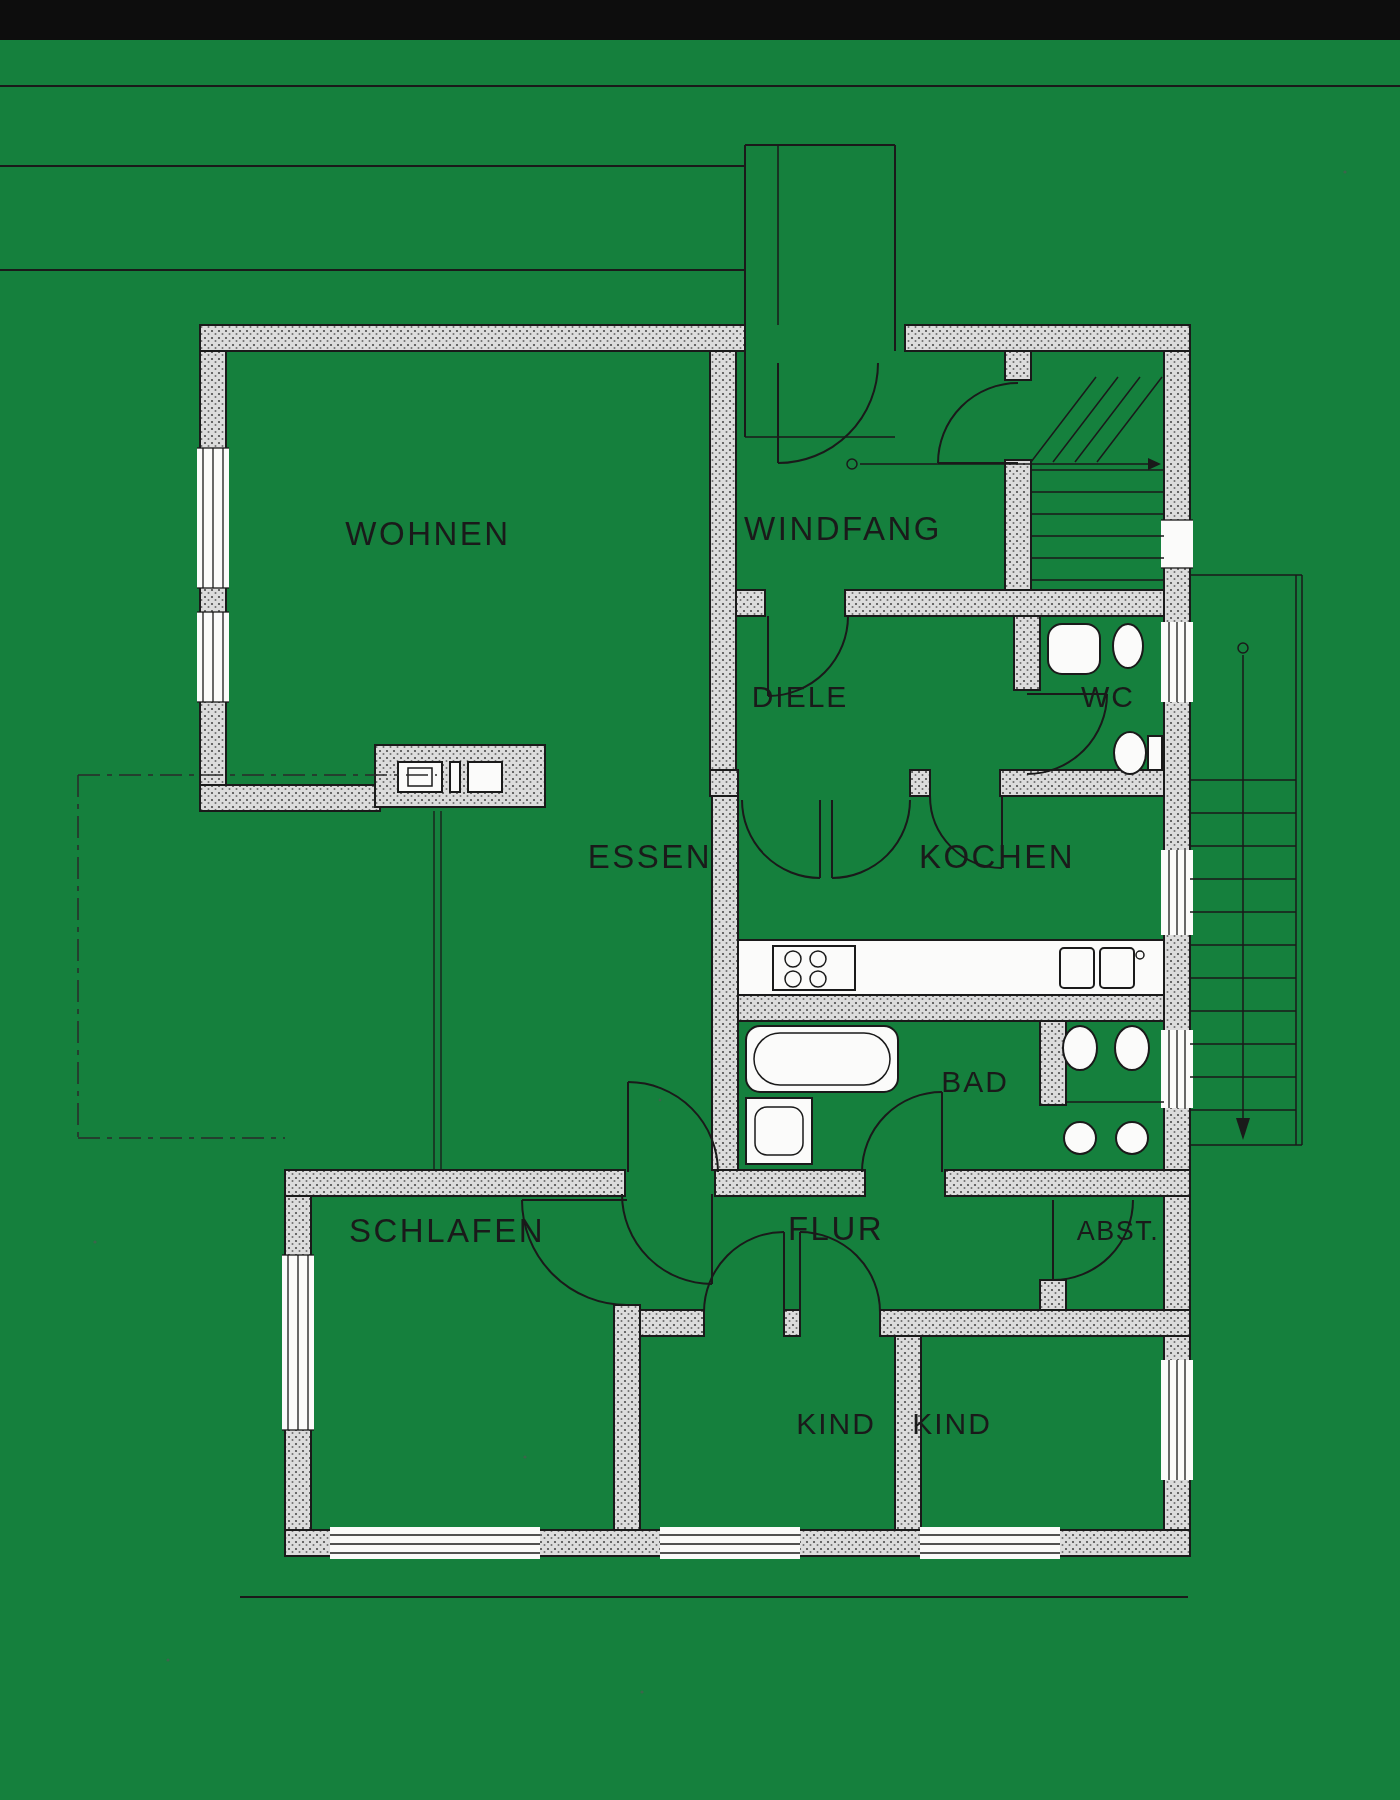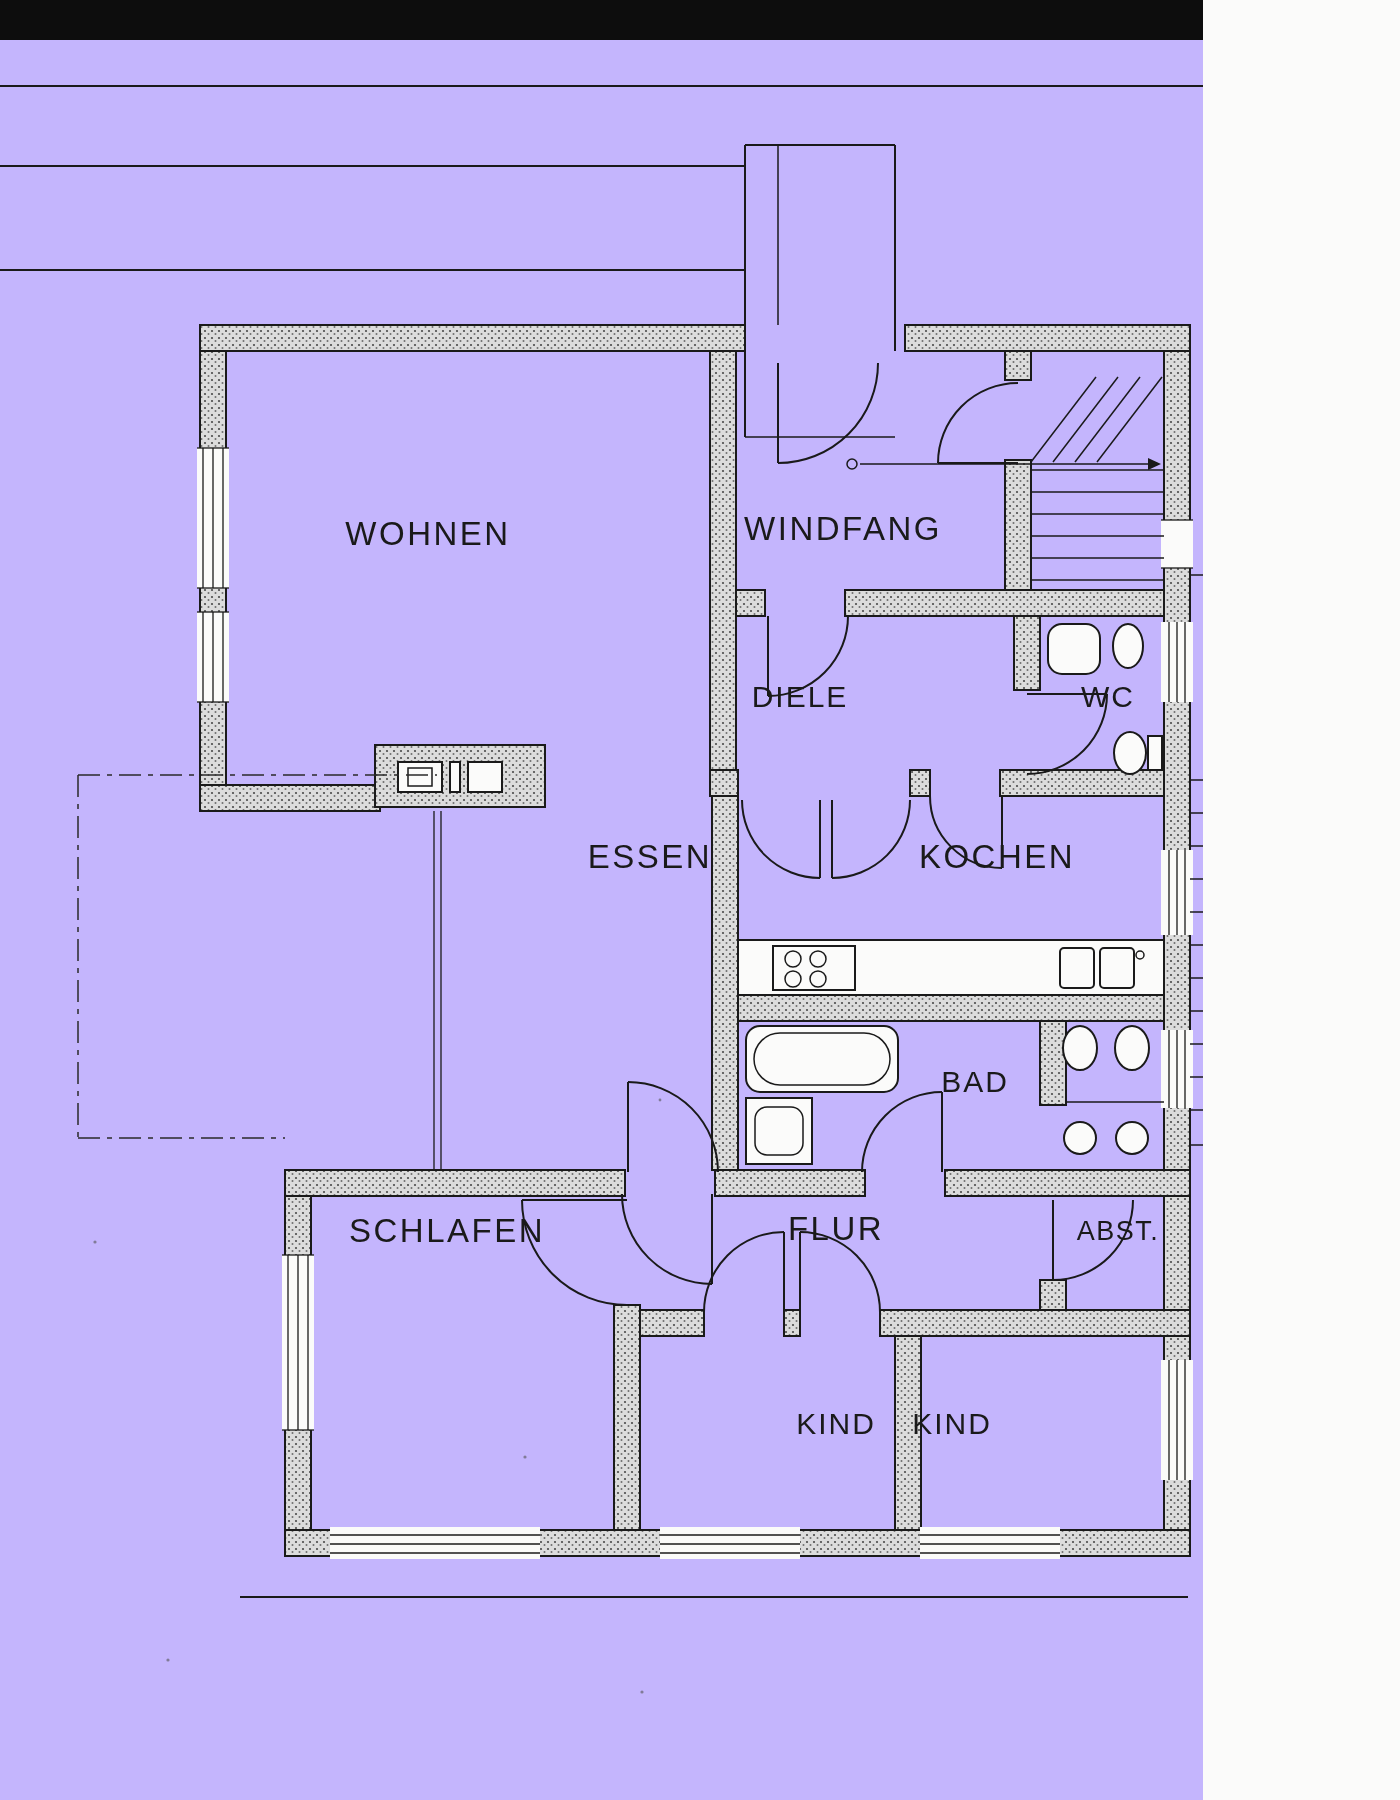--- a/index.html
+++ b/index.html
@@ -1,16 +1,16 @@
 <!DOCTYPE html>
 <html><head>
 <meta charset="utf-8">
 <style>
   html,body{margin:0;padding:0;background:#fbfbfa;}
-  .page{position:relative;width:1203px;height:1800px;background:#c4b5fd;overflow:hidden;}
+  .page{position:relative;width:1400px;height:1800px;background:#15803d;overflow:hidden;}
   svg{display:block;}
   .room-label{font-family:"Liberation Sans",sans-serif;font-size:33px;letter-spacing:2.5px;fill:#1a1a1a;}
   .room-label.sm{font-size:30px;letter-spacing:2px;}
   .room-label.xs{font-size:27px;letter-spacing:1.5px;}
   .wall{fill:url(#wallDots);stroke:#1a1a1a;stroke-width:2;}
   .thin{stroke:#1a1a1a;stroke-width:1.5;fill:none;}
   .med{stroke:#1a1a1a;stroke-width:2;fill:none;}
   .fix{stroke:#1a1a1a;stroke-width:2;fill:#fbfbfa;}
   .winline{stroke:#1a1a1a;stroke-width:1.3;}
   .mask{fill:#fbfbfa;}

